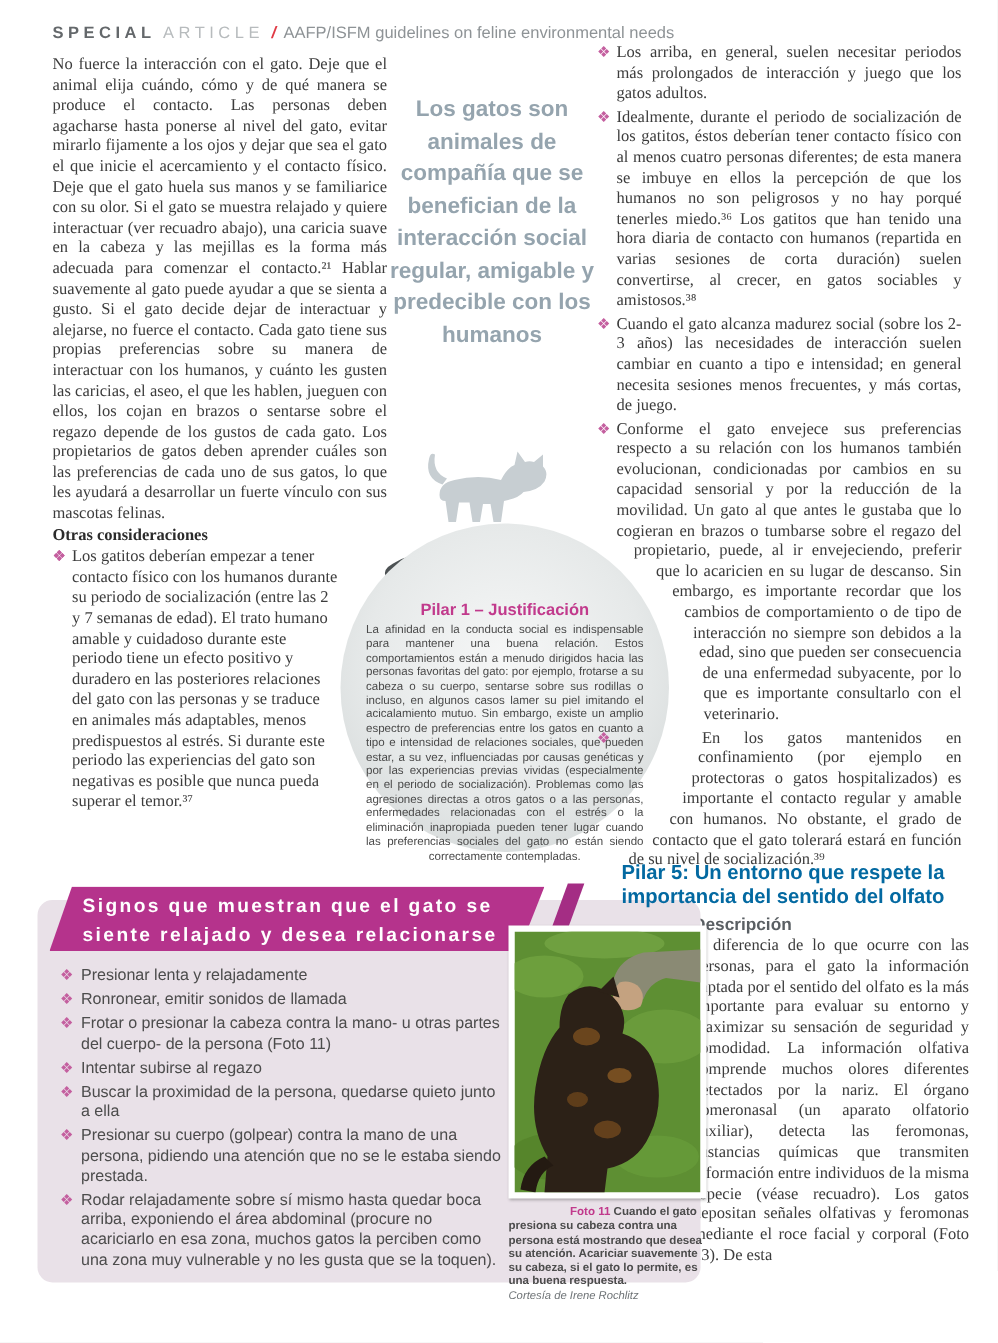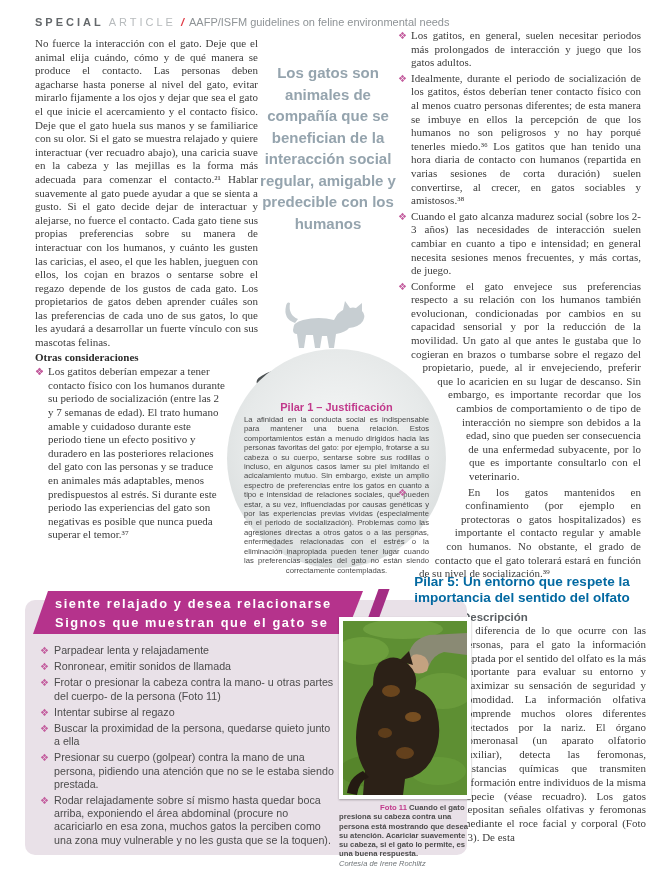--- a/index.html
+++ b/index.html
@@ -120,43 +120,43 @@
   <svg class="cat-leap" viewBox="0 0 110 46">
     <path fill="#4d5254" d="M4 35 Q1 29 10 24 Q28 13 48 15 Q70 17 83 10 L87 2 L92 9 L101 6 L98 14 Q104 17 100 22 Q90 28 78 26 Q60 23 42 28 L32 43 L26 41 L33 28 Q21 31 13 41 L8 39 L15 28 Q7 31 4 35 Z"></path>
   </svg>
 
   <div class="pilar4">
     <div class="p4-title">Pilar 1 – Justificación</div>
     <div class="p4-body">La afinidad en la conducta social es indispensable para mantener una buena relación. Estos comportamientos están a menudo dirigidos hacia las personas favoritas del gato: por ejemplo, frotarse a su cabeza o su cuerpo, sentarse sobre sus rodillas o incluso, en algunos casos lamer su piel imitando el acicalamiento mutuo. Sin embargo, existe un amplio espectro de preferencias entre los gatos en cuanto a tipo e intensidad de relaciones sociales, que pueden estar, a su vez, influenciadas por causas genéticas y por las experiencias previas vividas (especialmente en el periodo de socialización). Problemas como las agresiones directas a otros gatos o a las personas, enfermedades relacionadas con el estrés o la eliminación inapropiada pueden tener lugar cuando las preferencias sociales del gato no están siendo correctamente contempladas.</div>
   </div>
 
   <div class="col-right">
-    <p class="bullet"><span class="dia">❖</span><span>Los gatitos, en general, suelen necesitar periodos más prolongados de interacción y juego que los gatos adultos.</span></p>
+    <p class="bullet"><span class="dia">❖</span><span>Los arriba, en general, suelen necesitar periodos más prolongados de interacción y juego que los gatos adultos.</span></p>
     <p class="bullet"><span class="dia">❖</span><span>Idealmente, durante el periodo de socialización de los gatitos, éstos deberían tener contacto físico con al menos cuatro personas diferentes; de esta manera se imbuye en ellos la percepción de que los humanos no son peligrosos y no hay porqué tenerles miedo.³⁶ Los gatitos que han tenido una hora diaria de contacto con humanos (repartida en varias sesiones de corta duración) suelen convertirse, al crecer, en gatos sociables y amistosos.³⁸</span></p>
     <p class="bullet"><span class="dia">❖</span><span>Cuando el gato alcanza madurez social (sobre los 2-3 años) las necesidades de interacción suelen cambiar en cuanto a tipo e intensidad; en general necesita sesiones menos frecuentes, y más cortas, de juego.</span></p>
     <p class="bullet"><span class="cut-right"></span><span class="dia">❖</span><span>Conforme el gato envejece sus preferencias respecto a su relación con los humanos también evolucionan, condicionadas por cambios en su capacidad sensorial y por la reducción de la movilidad. Un gato al que antes le gustaba que lo cogieran en brazos o tumbarse sobre el regazo del propietario, puede, al ir envejeciendo, preferir que lo acaricien en su lugar de descanso. Sin embargo, es importante recordar que los cambios de comportamiento o de tipo de interacción no siempre son debidos a la edad, sino que pueden ser consecuencia de una enfermedad subyacente, por lo que es importante consultarlo con el veterinario.</span></p>
     <p class="bullet"><span class="dia">❖</span><span>En los gatos mantenidos en confinamiento (por ejemplo en protectoras o gatos hospitalizados) es importante el contacto regular y amable con humanos. No obstante, el grado de contacto que el gato tolerará estará en función de su nivel de socialización.³⁹</span></p>
   </div>
 
   <div class="pilar5">Pilar 5: Un entorno que respete la importancia del sentido del olfato</div>
 
   <div class="descripcion">
     <div class="h-sans">Descripción</div>
     <div class="desc-body">A diferencia de lo que ocurre con las personas, para el gato la información captada por el sentido del olfato es la más importante para evaluar su entorno y maximizar su sensación de seguridad y comodidad. La información olfativa comprende muchos olores diferentes detectados por la nariz. El órgano vomeronasal (un aparato olfatorio auxiliar), detecta las feromonas, sustancias químicas que transmiten información entre individuos de la misma especie (véase recuadro). Los gatos depositan señales olfativas y feromonas mediante el roce facial y corporal (Foto 13). De esta</div>
   </div>
 
   <div class="signos-box">
     <div class="signos-header">
+      <div>Signos que muestran que el gato se</div>
       <div>siente relajado y desea relacionarse</div>
-      <div>Signos que muestran que el gato se</div>
     </div>
     <div class="signos-stripe"></div>
 
     <div class="signos-list">
-      <p class="sbullet"><span class="dia">❖</span><span>Parpadear lenta y relajadamente</span></p>
+      <p class="sbullet"><span class="dia">❖</span><span>Presionar lenta y relajadamente</span></p>
       <p class="sbullet"><span class="dia">❖</span><span>Ronronear,  emitir sonidos de llamada</span></p>
       <p class="sbullet"><span class="dia">❖</span><span>Frotar o presionar la cabeza contra la mano- u otras partes del cuerpo-  de la persona (Foto 11)</span></p>
       <p class="sbullet"><span class="dia">❖</span><span>Intentar subirse al regazo</span></p>
       <p class="sbullet"><span class="dia">❖</span><span>Buscar la proximidad de la persona, quedarse quieto junto a ella</span></p>
       <p class="sbullet"><span class="dia">❖</span><span>Presionar su cuerpo (golpear) contra la mano de una persona, pidiendo una atención que no se le estaba siendo prestada.</span></p>
       <p class="sbullet"><span class="dia">❖</span><span>Rodar relajadamente sobre sí mismo hasta quedar boca arriba, exponiendo el área abdominal (procure no acariciarlo en esa zona, muchos gatos la perciben como una zona muy vulnerable y no les gusta que se la toquen).</span></p>
     </div>
 
     <div class="foto">
       <svg viewBox="0 0 124 174" preserveAspectRatio="none">

